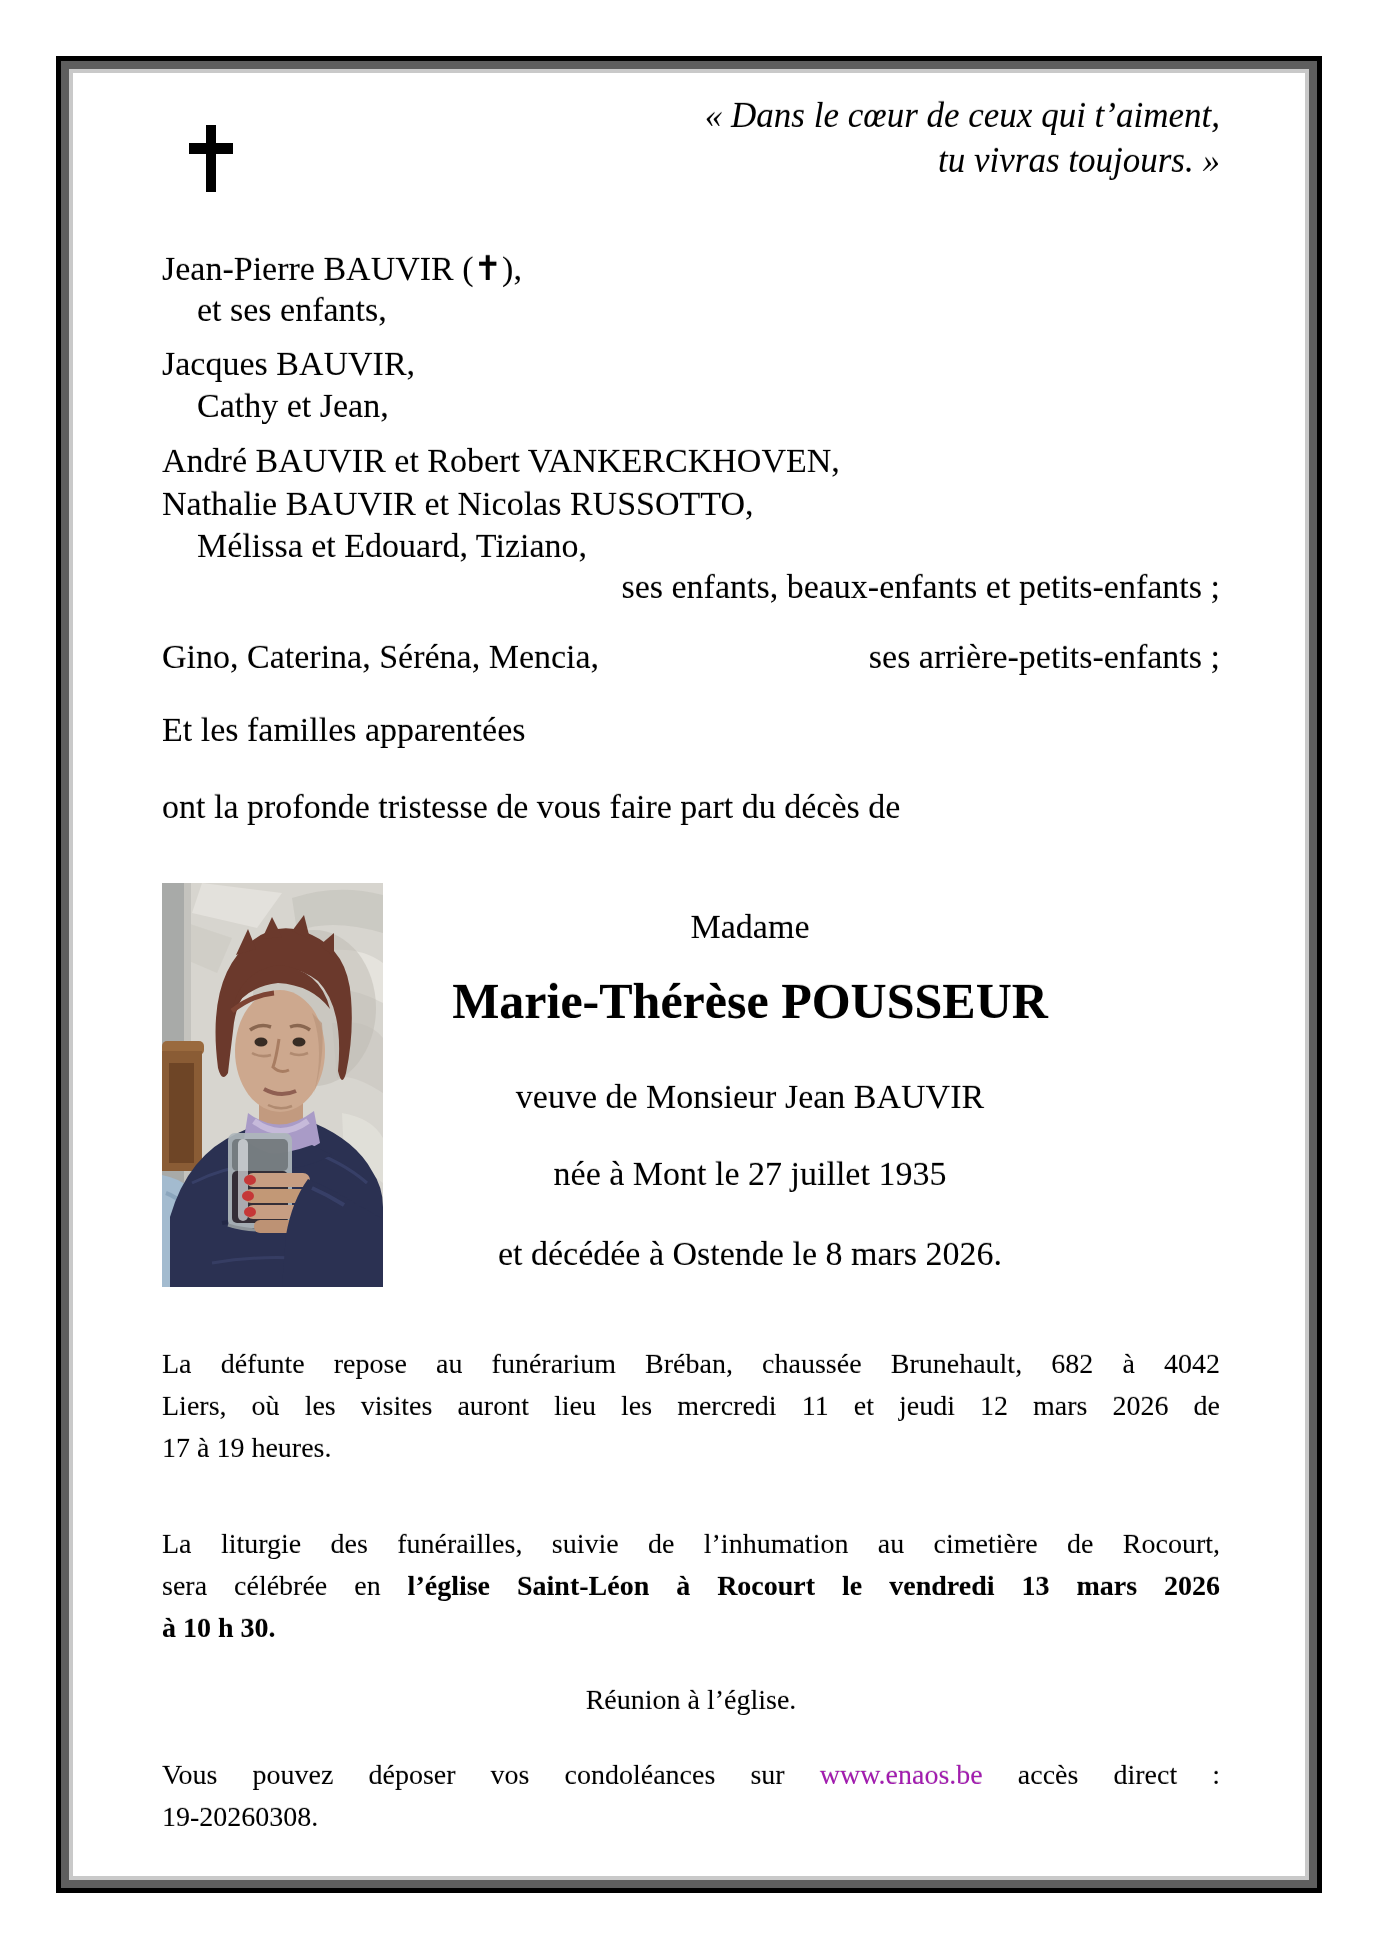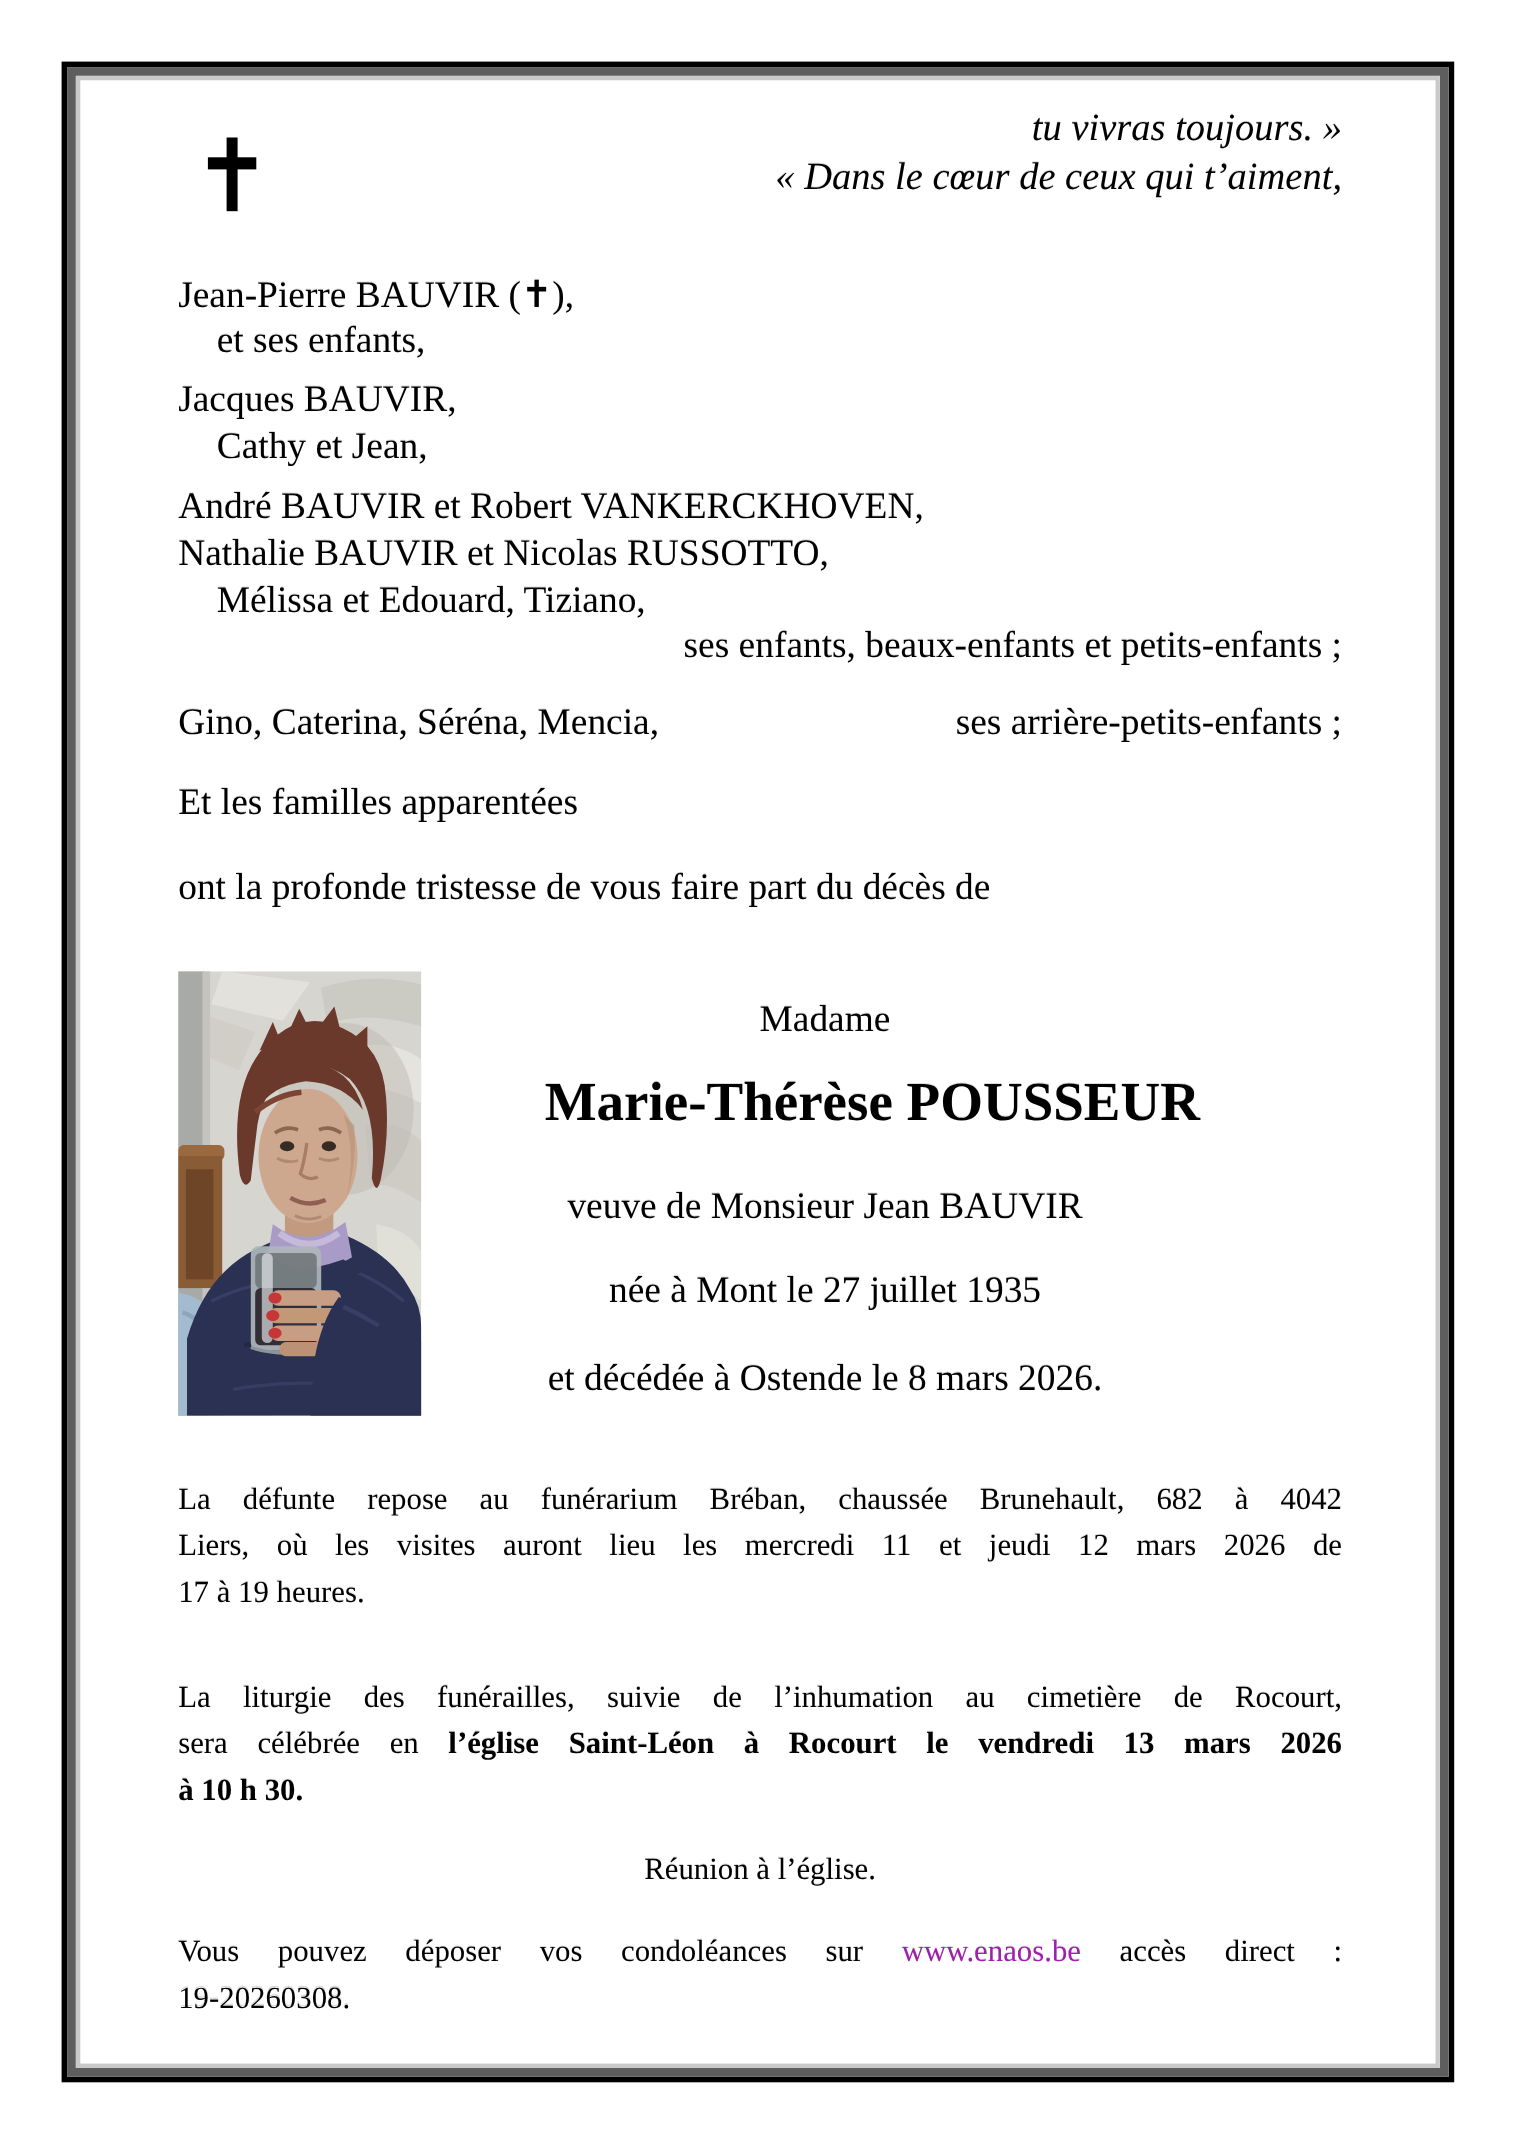--- a/index.html
+++ b/index.html
@@ -27,21 +27,21 @@
          text-shadow:0 -1px 0 rgba(110,110,110,0.25);}
 
   .para{position:absolute;left:162px;width:1058px;font-size:28px;line-height:42px;
         white-space:nowrap;text-shadow:0 -1px 0 rgba(110,110,110,0.25);}
   .just{text-align:justify;text-align-last:justify;}
   .center-col{text-align:center;white-space:nowrap;}
 
   .cline{position:absolute;left:383px;width:734px;text-align:center;
          font-size:34px;line-height:42px;white-space:nowrap;
          text-shadow:0 -1px 0 rgba(110,110,110,0.25);}
-  .deceased-name{font-size:50px;line-height:58px;font-weight:bold;margin-left:43px;}
+  .deceased-name{font-size:50px;line-height:58px;font-weight:bold;}
 
   .b{font-weight:bold;}
   a.weblink{color:#a21caf;cursor:pointer;}
 
   
   .cross{position:absolute;left:189px;top:125px;width:44px;height:67px;}
   .cross .v{position:absolute;left:17px;top:0;width:10px;height:67px;background:#000;}
   .cross .h{position:absolute;left:0;top:18px;width:44px;height:11px;background:#000;}
 
   .photo{position:absolute;left:162px;top:883px;width:221px;height:404px;}
@@ -54,22 +54,22 @@
     <div class="frame-in"></div>
   </div>
 </div>
 
 <div class="cross">
   <div class="v"></div>
   <div class="h"></div>
 </div>
 
 <div class="quote">
+  <div>« Dans le cœur de ceux qui t’aiment,</div>
   <div>tu vivras toujours. »</div>
-  <div>« Dans le cœur de ceux qui t’aiment,</div>
 </div>
 
 <div class="t lmargin" style="top:248px">Jean-Pierre BAUVIR (✝),</div>
 <div class="t indent" style="top:289px">et ses enfants,</div>
 <div class="t lmargin" style="top:343px">Jacques BAUVIR,</div>
 <div class="t indent" style="top:385px">Cathy et Jean,</div>
 <div class="t lmargin" style="top:440px">André BAUVIR et Robert VANKERCKHOVEN,</div>
 <div class="t lmargin" style="top:483px">Nathalie BAUVIR et Nicolas RUSSOTTO,</div>
 <div class="t indent" style="top:525px">Mélissa et Edouard, Tiziano,</div>
 <div class="t rright" style="top:566px">ses enfants, beaux-enfants et petits-enfants ;</div>

